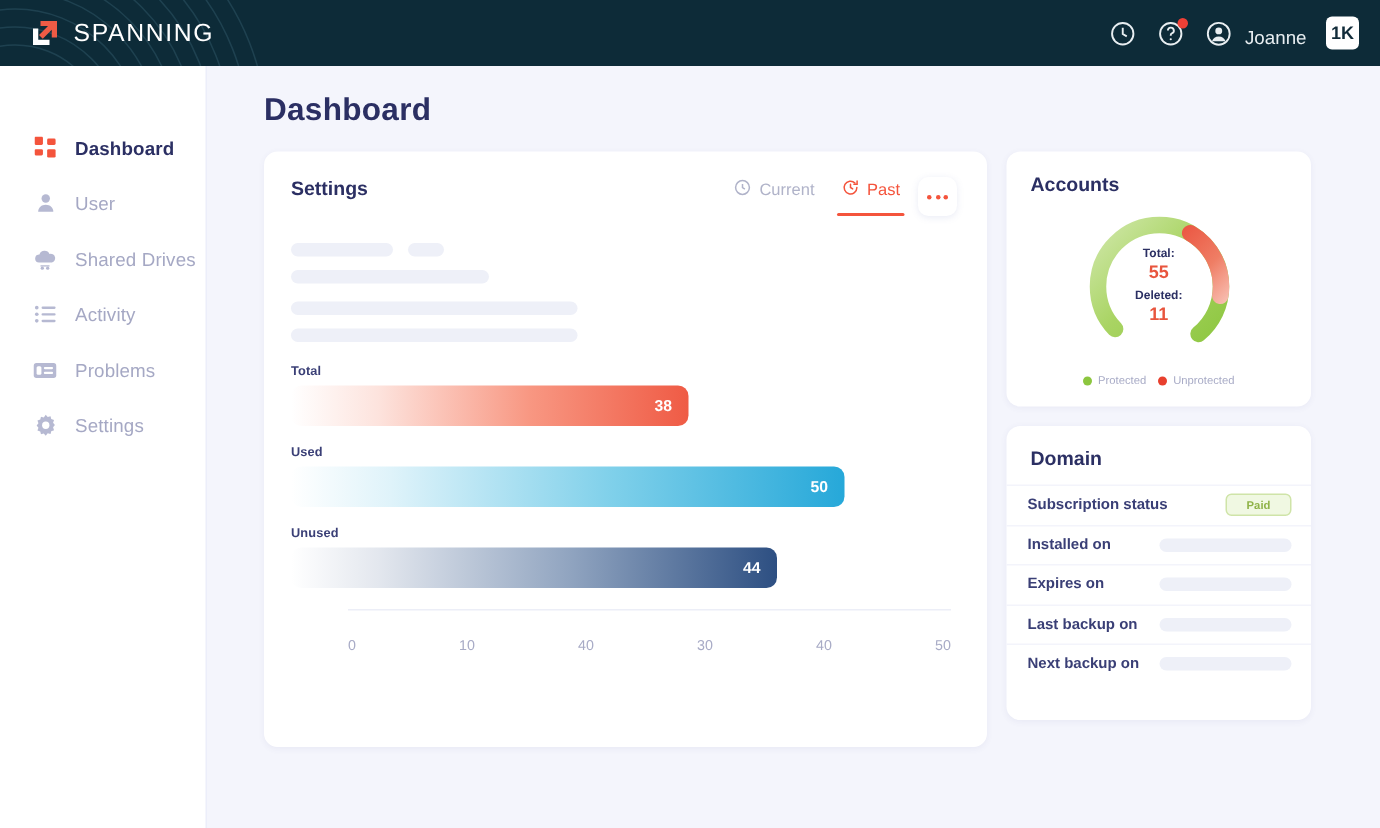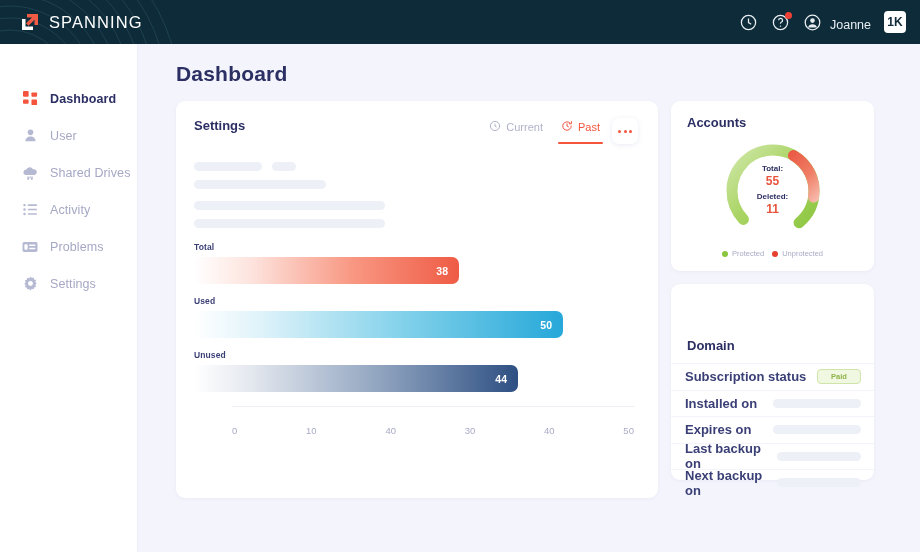--- a/index.html
+++ b/index.html
@@ -141,27 +141,27 @@
     align-items: center; justify-content: center; gap: 1px;
   }
   .dc-label { font-size: 8px; color: #2b2f63; font-weight: 700; }
   .dc-value { font-size: 12px; color: #e8553e; font-weight: 700; margin-bottom: 3px; }
   .legend { display: flex; justify-content: center; gap: 8px; margin-top: 3px; }
   .legend-item { display: flex; align-items: center; gap: 4px; }
   .legend-dot { width: 6px; height: 6px; border-radius: 50%; }
   .legend-text { font-size: 7.5px; color: #a8abc6; }
 
   .domain-card { width: 203px; height: 196px; padding: 14px 0 0 0; }
-  .domain-title { font-size: 13px; color: #2b2f63; font-weight: 700; padding: 0 16px; margin-bottom: 10px; margin-top: 40px; }
+  .domain-title { font-size: 13px; color: #2b2f63; font-weight: 700; padding: 0 16px; margin-bottom: 10px; }
   .domain-row {
     display: flex; align-items: center; justify-content: space-between;
     height: 26.5px; padding: 0 13px 0 14px;
     border-top: 1px solid #f3f4fb;
   }
-  .domain-label { font-size: 13px; color: #3a3f76; font-weight: 700; }
+  .domain-label { font-size: 10px; color: #3a3f76; font-weight: 700; }
   .domain-sk { width: 88px; height: 9px; border-radius: 5px; background: #eef0f8; }
   .paid-badge {
     width: 44px; height: 15px; border-radius: 4px;
     background: #f0f8e2; border: 1px solid #cfe4a8;
     display: flex; align-items: center; justify-content: center;
     font-size: 7.5px; color: #8fb348; font-weight: 700;
   }
 </style>
 </head>
 <body>

